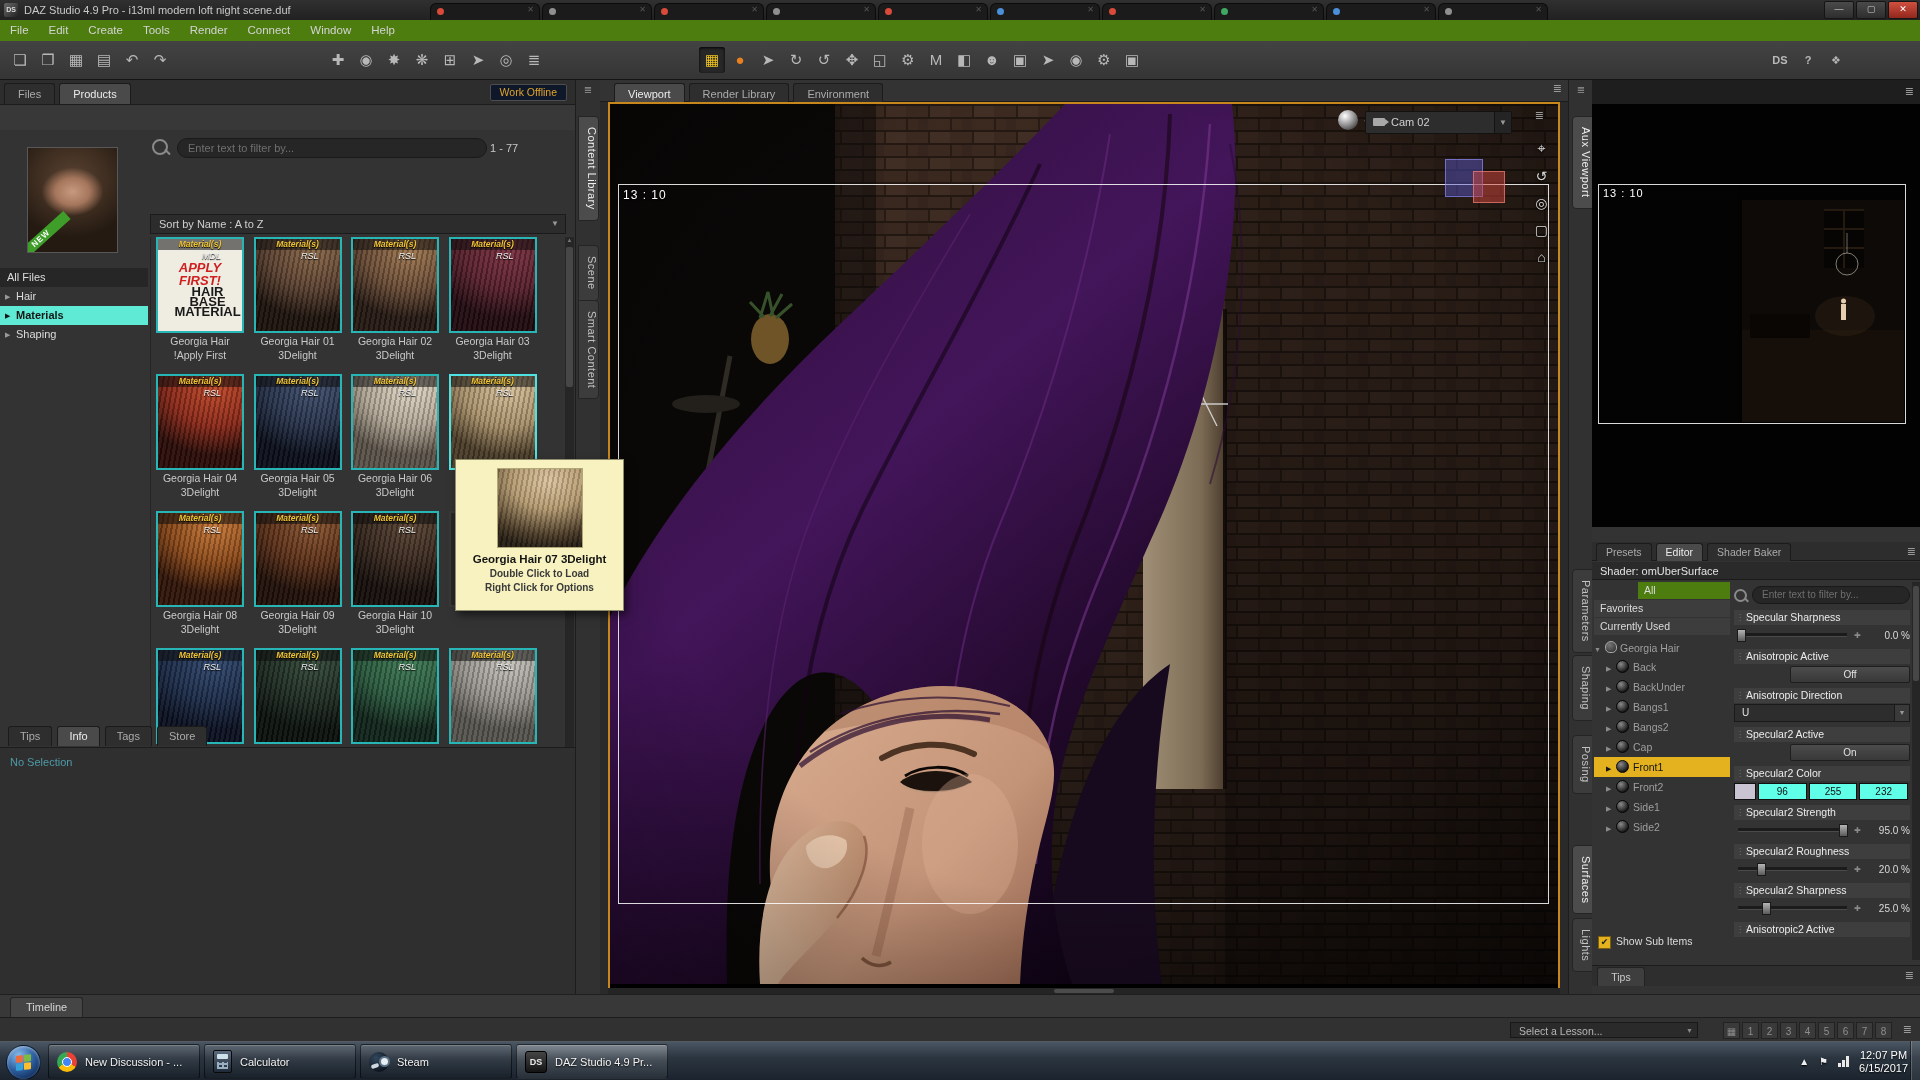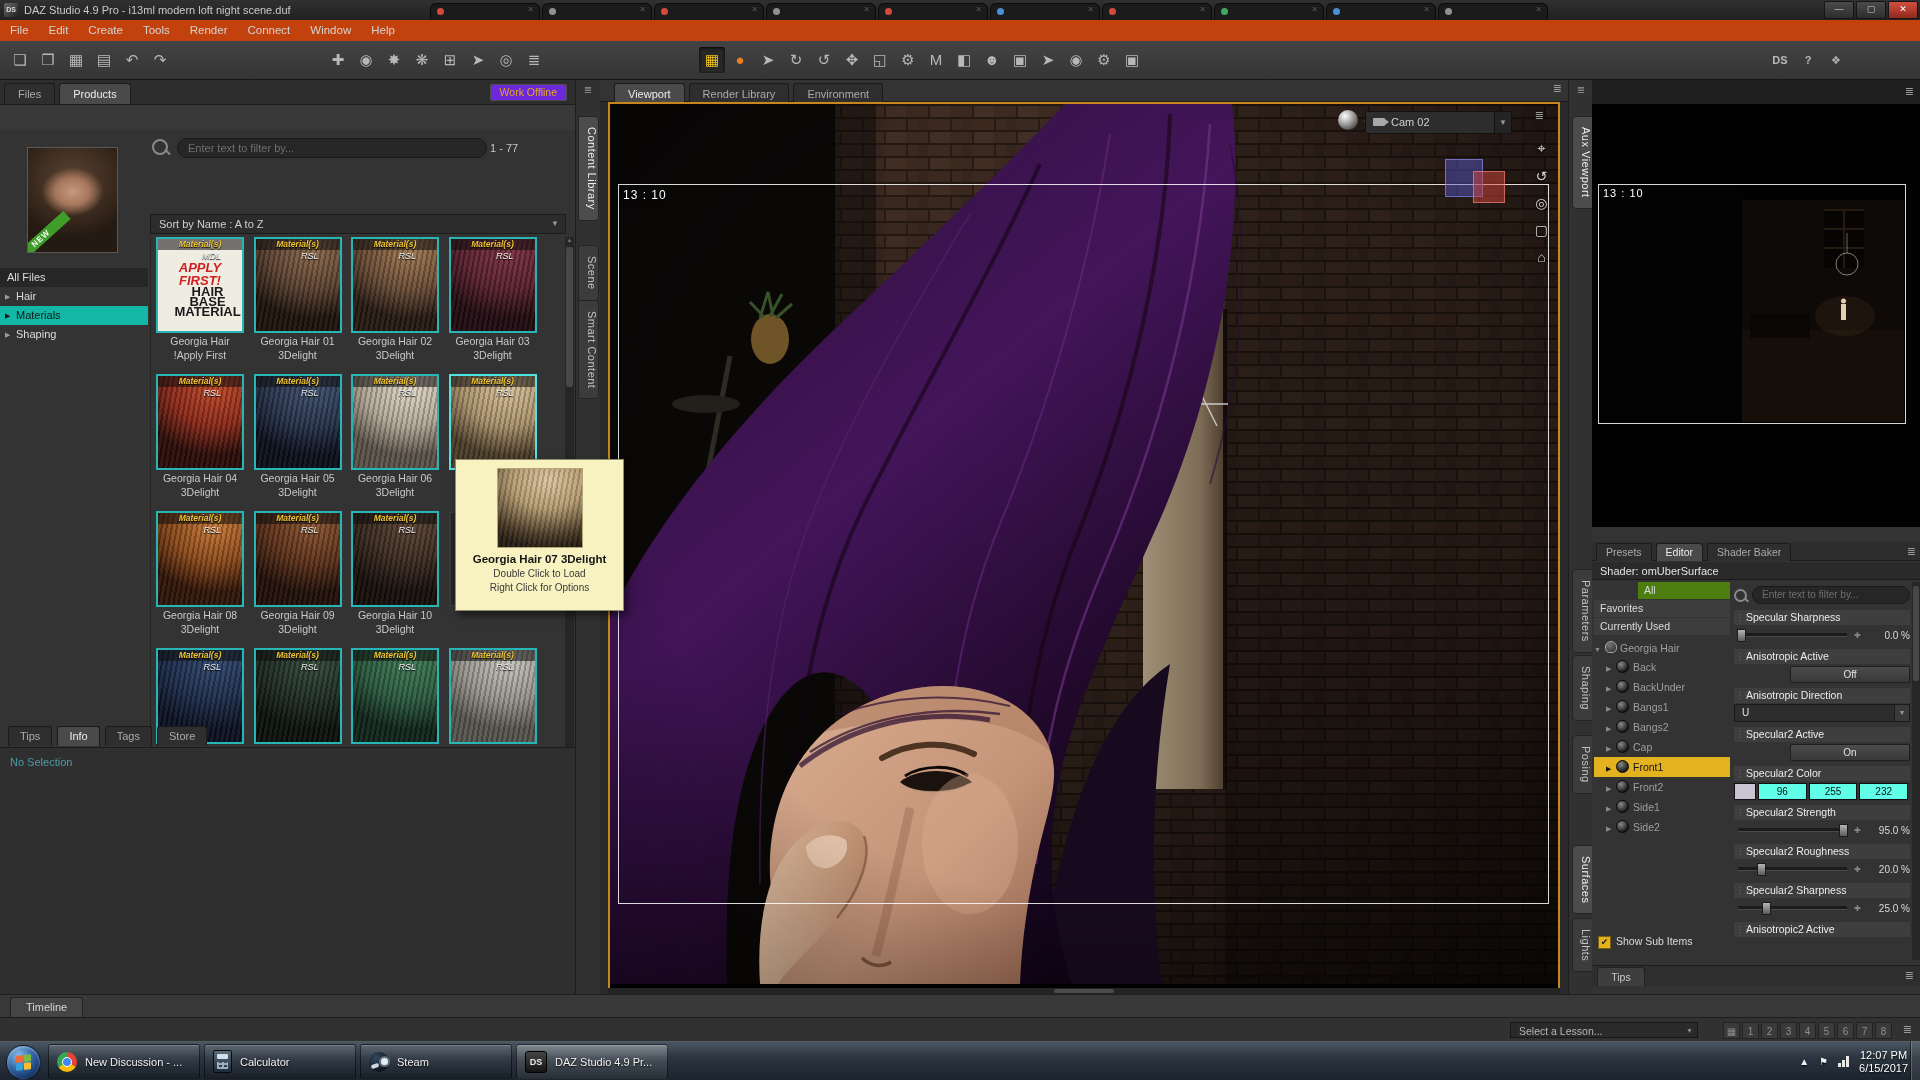--- a/index.html
+++ b/index.html
@@ -11,47 +11,47 @@
   .app-ico{position:absolute;left:4px;top:3px;width:14px;height:14px;border-radius:2px;background:linear-gradient(135deg,#6a6a6a,#222);color:#ddd;font-size:7px;font-weight:bold;text-align:center;line-height:14px;}
   .title-text{position:absolute;left:24px;top:0;line-height:20px;font-size:11px;color:#c9c9c9;white-space:nowrap;}
   .ghost-tabs{position:absolute;left:430px;right:200px;top:0;height:20px;display:flex;}
   .gtab{flex:1;max-width:108px;margin:3px 2px 0 0;background:#1b1b1b;border:1px solid #0b0b0b;border-bottom:none;border-radius:6px 6px 0 0;position:relative;}
   .gtab .dot{position:absolute;left:6px;top:4px;width:7px;height:7px;border-radius:50%;}
   .gtab .gx{position:absolute;right:5px;top:1px;font-size:8px;color:#555;}
   .winbtns{position:absolute;right:2px;top:1px;display:flex;gap:2px;}
   .winbtn{width:28px;height:16px;background:linear-gradient(#4a4a4a,#2e2e2e);border:1px solid #151515;color:#ccc;font-size:9px;text-align:center;line-height:15px;border-radius:2px;}
   .winbtn.close{background:linear-gradient(#d05040,#92271c);color:#fff;}
   
-  .menubar{position:absolute;left:0;top:20px;width:100%;height:21px;background:#c2410c;border-bottom:6px solid #c2410c;display:flex;align-items:flex-end;}
+  .menubar{position:absolute;left:0;top:20px;width:100%;height:21px;background:#4d7c0f;border-bottom:6px solid #c2410c;display:flex;align-items:flex-end;}
   .menu-item{padding:0 10px;line-height:21px;font-size:11.5px;color:#d4d4d4;}
   .toolbar{position:absolute;left:0;top:41px;width:100%;height:39px;background:linear-gradient(#434343,#353535);border-bottom:1px solid #141414;display:flex;align-items:center;padding-left:6px;box-sizing:border-box;}
   .tb-icon{width:26px;height:26px;margin:0 1px;color:#b8b8b8;font-size:15px;text-align:center;line-height:26px;border-radius:3px;}
   .tb-icon.pressed{background:#272727;box-shadow:inset 0 1px 3px #000;}
   .tb-gap{flex:0 0 auto;}
   .tb-right{margin-left:auto;margin-right:70px;display:flex;}
   
   .left-panel{position:absolute;left:0;top:80px;width:576px;height:914px;background:#383838;border-right:1px solid #1d1d1d;box-sizing:border-box;}
   .lp-tabs{position:relative;height:24px;background:#2d2d2d;border-bottom:1px solid #1c1c1c;}
   .ptab{display:inline-block;margin:3px 0 0 4px;padding:0 13px;height:20px;line-height:20px;background:#2e2e2e;border:1px solid #1b1b1b;border-bottom:none;border-radius:3px 3px 0 0;color:#ababab;font-size:11px;}
   .ptab.active{background:#4a4a4a;color:#ececec;}
-  .work-offline{position:absolute;right:8px;top:4px;height:15px;line-height:15px;padding:0 9px;background:#6d28d9;border:1px solid #4d4d4d;border-radius:2px;color:#e0a428;font-size:10.5px;}
+  .work-offline{position:absolute;right:8px;top:4px;height:15px;line-height:15px;padding:0 9px;background:#0f172a;border:1px solid #4d4d4d;border-radius:2px;color:#e0a428;font-size:10.5px;}
   .product-bar{position:relative;height:25px;background:#303030;border-bottom:1px solid #1c1c1c;line-height:25px;white-space:nowrap;overflow:hidden;}
   .back-ico{display:inline-block;width:16px;height:16px;margin:0 6px 0 6px;background:#3a3a3a;border:1px solid #c9a020;border-radius:2px;color:#e8c040;font-size:10px;text-align:center;line-height:15px;vertical-align:middle;}
   .plabel{color:#b5b5b5;font-size:11px;}
   .pname{color:#ececec;font-size:11px;margin-left:6px;}
   .lp-body{position:absolute;left:0;top:50px;right:0;bottom:0;background:#333;}
   .product-thumb{position:absolute;left:27px;top:17px;width:89px;height:104px;border:1px solid #585858;overflow:hidden;
     background:radial-gradient(60% 40% at 50% 42%,#c79a80 0%,#a5765c 32%,rgba(0,0,0,0) 58%),
                radial-gradient(95% 75% at 50% 30%,#5a4332 0%,#3a2a1e 48%,#241a12 75%),
                linear-gradient(#3c332a,#15100c);}
   .new-ribbon{position:absolute;left:-22px;bottom:8px;transform:rotate(-42deg);background:#3f9e2a;color:#fff;font-size:8px;font-weight:bold;padding:1px 24px;letter-spacing:1px;}
   .nav-list{position:absolute;left:0;top:138px;width:148px;}
   .nav-row{position:relative;height:19px;line-height:19px;font-size:11px;color:#dcdcdc;padding-left:16px;box-sizing:border-box;}
   .nav-row.plain{background:#262626;padding-left:7px;}
-  .nav-row.sel{background:#14b8a6;color:#151515;}
+  .nav-row.sel{background:#5eead4;color:#151515;font-weight:bold;}
   .nav-arrow{position:absolute;left:5px;top:0;font-size:7px;color:#999;}
   .nav-row.sel .nav-arrow{color:#151515;}
   .search-row{position:absolute;left:0;top:7px;right:0;height:22px;}
   .mag-ico{position:absolute;left:152px;top:2px;width:12px;height:12px;border:2px solid #8a8a8a;border-radius:50%;}
   .mag-ico::after{content:"";position:absolute;left:10px;top:10px;width:7px;height:2px;background:#8a8a8a;transform:rotate(45deg);}
   .filter-input{position:absolute;left:177px;top:1px;width:298px;height:18px;background:#262626;border:1px solid #191919;border-radius:10px;line-height:18px;padding-left:10px;color:#6f6f6f;font-size:11px;}
   .fcount{position:absolute;left:490px;top:0;line-height:22px;color:#c8c8c8;font-size:11px;}
   .sort-dd{position:absolute;left:150px;top:84px;width:416px;height:20px;background:#2c2c2c;border:1px solid #1b1b1b;box-sizing:border-box;line-height:18px;padding-left:8px;color:#cfcfcf;font-size:11px;}
   .sort-dd .dda{position:absolute;right:6px;top:0;font-size:8px;color:#999;}
   .mat-grid{position:absolute;left:150px;top:107px;width:417px;height:526px;overflow:hidden;border-left:1px solid #252525;}
@@ -187,21 +187,21 @@
   .net-bars{display:flex;align-items:flex-end;gap:1px;height:11px;}
   .net-bars span{width:3px;background:#eaeaea;display:block;}
   .clock{color:#fff;font-size:11px;line-height:13px;text-align:center;text-shadow:0 1px 2px #000;}
   .show-desktop{position:absolute;right:0;top:1041px;width:9px;height:39px;background:rgba(255,255,255,0.08);border-left:1px solid rgba(0,0,0,0.6);box-shadow:inset 1px 0 0 rgba(255,255,255,0.2);}
   
   .tooltip{position:absolute;left:455px;top:459px;width:167px;height:150px;background:#f7f2c0;border:1px solid #8f8f6e;box-shadow:3px 4px 8px rgba(0,0,0,0.55);z-index:60;}
   .tt-thumb{width:84px;height:78px;margin:8px auto 5px auto;border:1px solid #b0a878;
     background:repeating-linear-gradient(100deg,rgba(0,0,0,0.18) 0 2px,rgba(255,255,255,0.05) 2px 5px),
                radial-gradient(110% 90% at 60% 15%,#dcc49e 0%,#b49a70 40%,#4a3a26 78%,#241c12 96%);}
   .tt-title{text-align:center;font-weight:bold;font-size:11.5px;color:#141414;}
-  .tt-line{text-align:center;font-size:10px;color:#3a3a3a;margin-top:3px;}
+  .tt-line{text-align:center;font-size:10px;color:#3a3a3a;margin-top:3px;font-weight:bold;}
   .dda{color:#999;}
 </style>
 </head>
 <body>
 
 <div id="screen">
 
   <div class="titlebar">
     <div class="app-ico">DS</div>
     <span class="title-text">DAZ Studio 4.9 Pro - i13ml modern loft night scene.duf</span>

